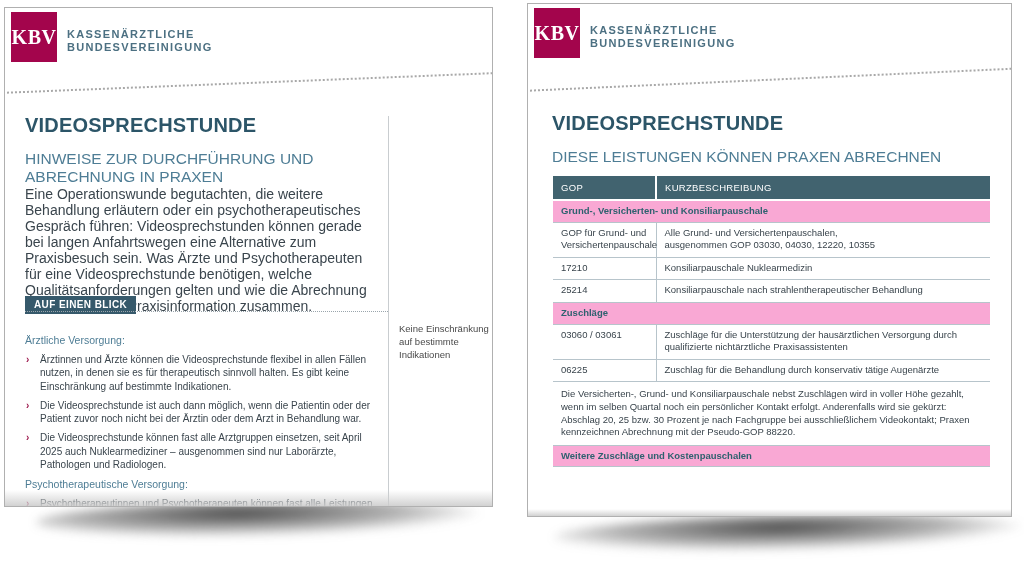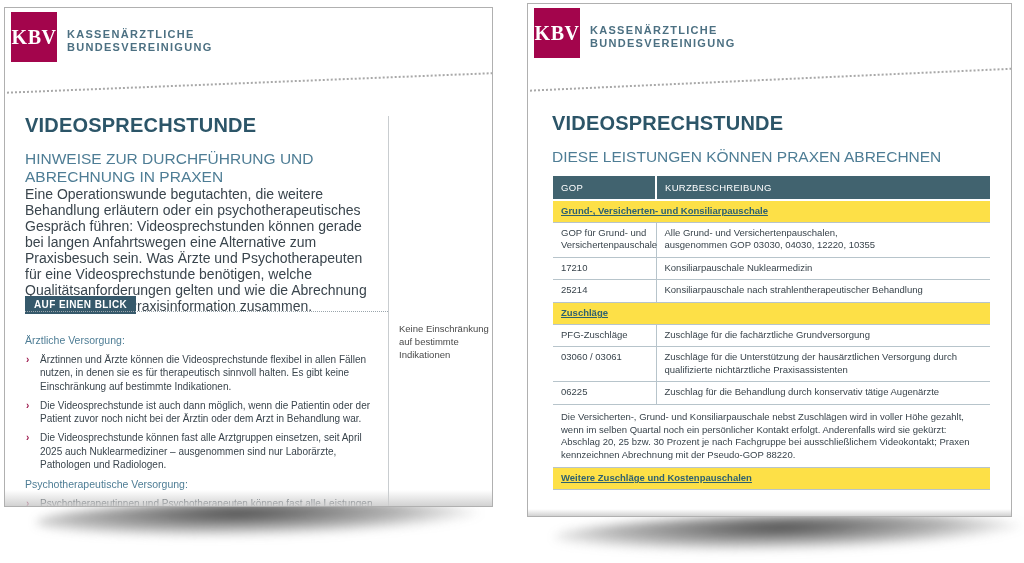--- a/index.html
+++ b/index.html
@@ -50,21 +50,21 @@
 
   
   .gop-table { position:absolute; left:25px; top:172px; width:437px; border-collapse:collapse;
                font-size:9.5px; color:#39444C; table-layout:fixed; }
   .gop-table th { background:#41636F; color:#fff; text-align:left; font-weight:normal;
                   padding:6px 8px; letter-spacing:0.3px; border-bottom:2px solid #fff; }
   .gop-table th.col-gop { width:103px; border-right:2px solid #fff; }
   .gop-table td { padding:4px 8px 5px; border-bottom:1px solid #b7c4cb; vertical-align:top;
                   line-height:12.6px; }
   .gop-table td.gop-cell { border-right:1px solid #b7c4cb; }
-  .gop-table tr.section-row td { background:#fde047; color:#2E616F; font-weight:bold; padding:4px 8px;text-decoration:underline; }
+  .gop-table tr.section-row td { background:#f9a8d4; color:#2E616F; font-weight:bold; padding:4px 8px; }
   .gop-table tr.note-row td { padding:6px 8px; }
   .pre-line { white-space:pre-line; }
 
   
   .pshadow { position:absolute; z-index:1; filter:blur(5px); border-radius:50%; }
   #shadow-left  { left:36px;  top:501px; width:446px; height:35px; transform:rotate(-1deg);
       background:radial-gradient(ellipse at 45% 35%, rgba(45,45,45,0.85) 0%, rgba(90,90,90,0.45) 48%, rgba(120,120,120,0) 73%); }
   #shadow-right { left:554px; top:515px; width:470px; height:35px; transform:rotate(-1.2deg);
       background:radial-gradient(ellipse at 48% 35%, rgba(45,45,45,0.85) 0%, rgba(90,90,90,0.45) 48%, rgba(120,120,120,0) 73%); }
 </style>
@@ -149,24 +149,20 @@
             <td class="pre-line">Konsiliarpauschale Nuklearmedizin</td>
           </tr>
           <tr>
             <td class="gop-cell">25214</td>
             <td class="pre-line">Konsiliarpauschale nach strahlentherapeutischer Behandlung</td>
           </tr>
           <tr class="section-row">
             <td colspan="2">Zuschläge</td>
           </tr>
           <tr>
-            <td class="gop-cell">PFG-Zuschläge</td>
-            <td class="pre-line">Zuschläge für die fachärztliche Grundversorgung</td>
-          </tr>
-          <tr>
             <td class="gop-cell">03060 / 03061</td>
             <td class="pre-line">Zuschläge für die Unterstützung der hausärztlichen Versorgung durch qualifizierte nichtärztliche Praxisassistenten</td>
           </tr>
           <tr>
             <td class="gop-cell">06225</td>
             <td class="pre-line">Zuschlag für die Behandlung durch konservativ tätige Augenärzte</td>
           </tr>
           <tr class="note-row">
             <td colspan="2">Die Versicherten-, Grund- und Konsiliarpauschale nebst Zuschlägen wird in voller Höhe gezahlt, wenn im selben Quartal noch ein persönlicher Kontakt erfolgt. Anderenfalls wird sie gekürzt: Abschlag 20, 25 bzw. 30 Prozent je nach Fachgruppe bei ausschließlichem Videokontakt; Praxen kennzeichnen Abrechnung mit der Pseudo-GOP 88220.</td>
           </tr>

